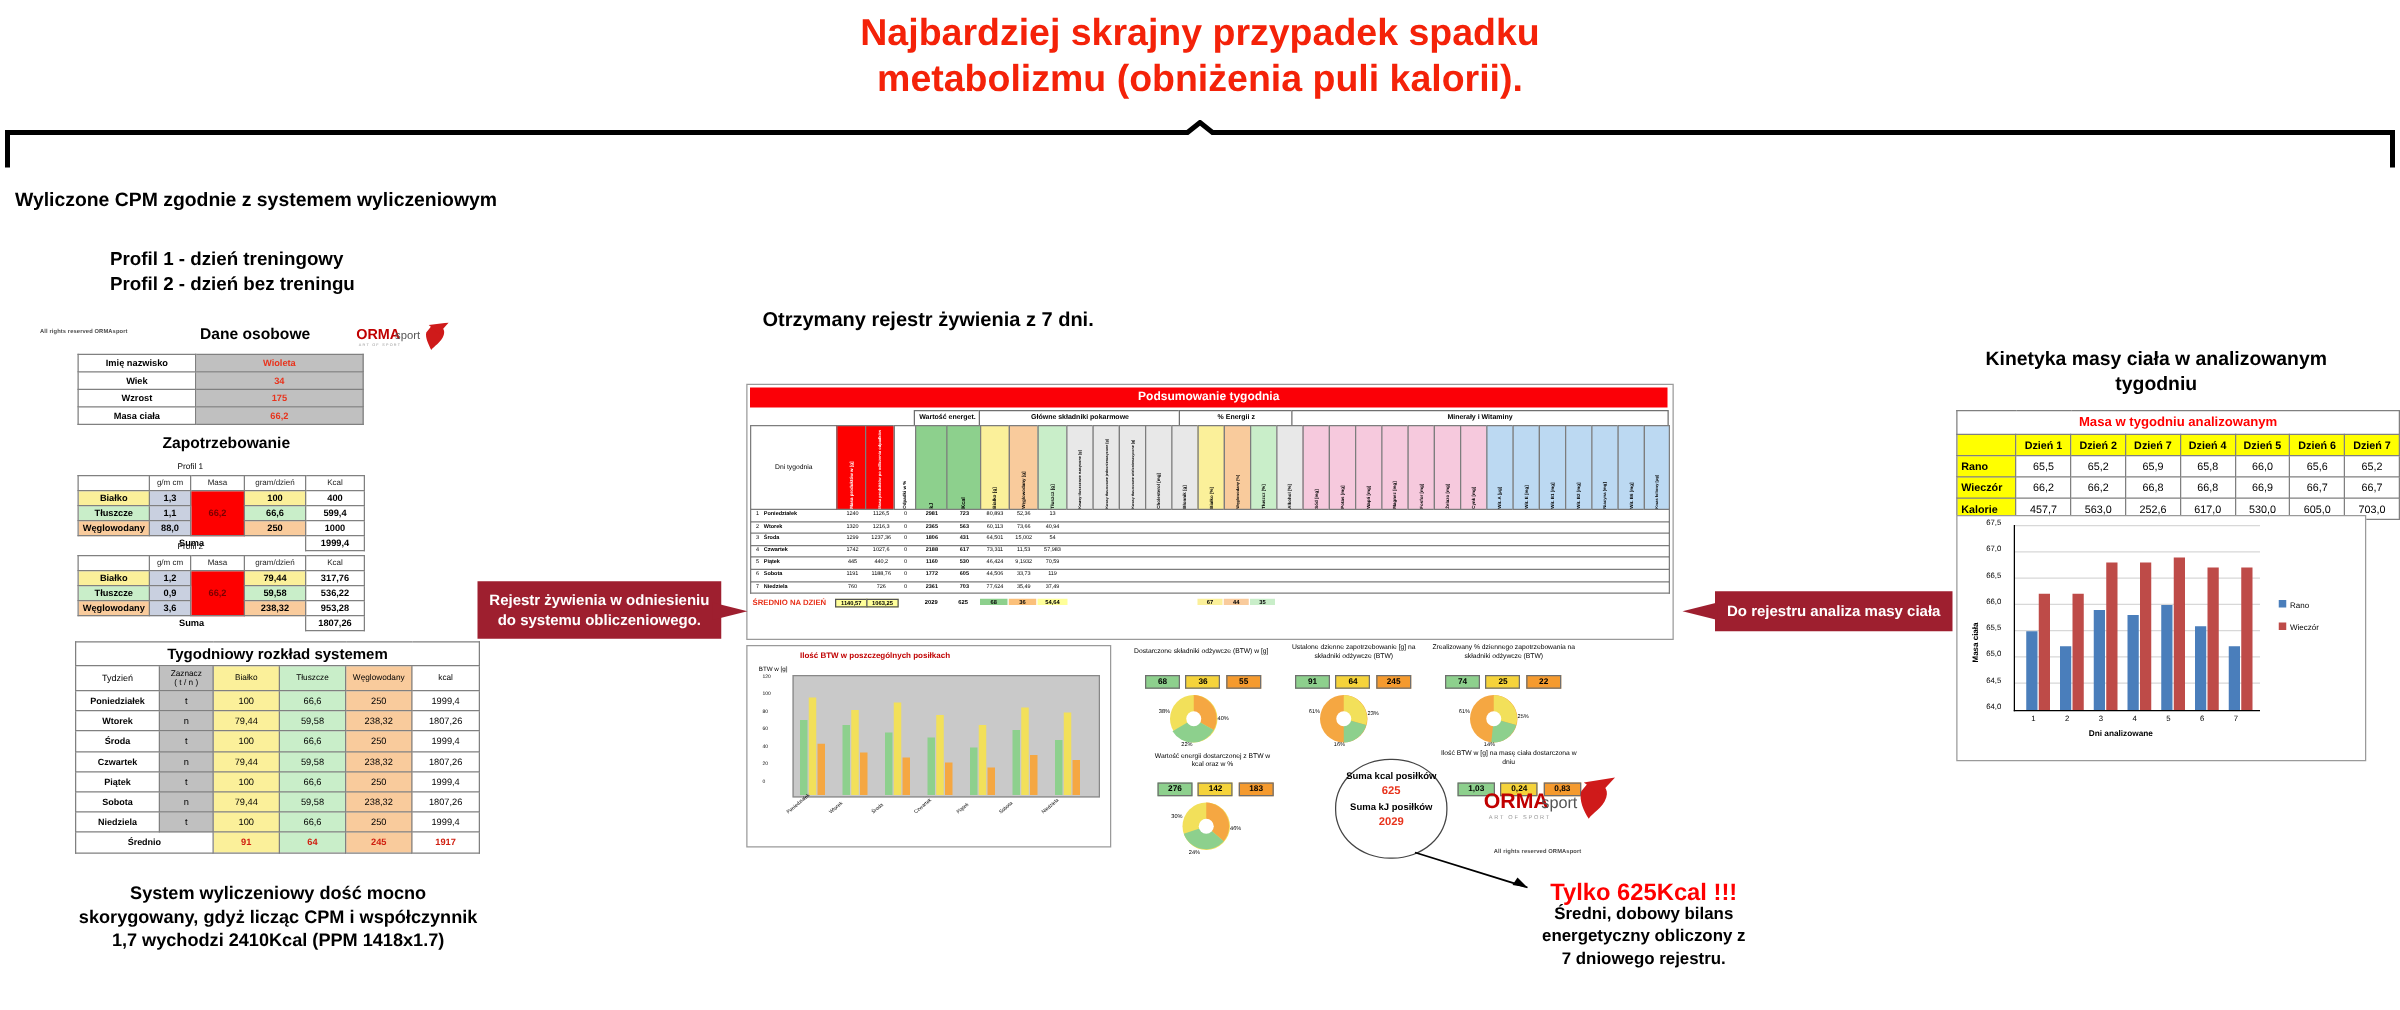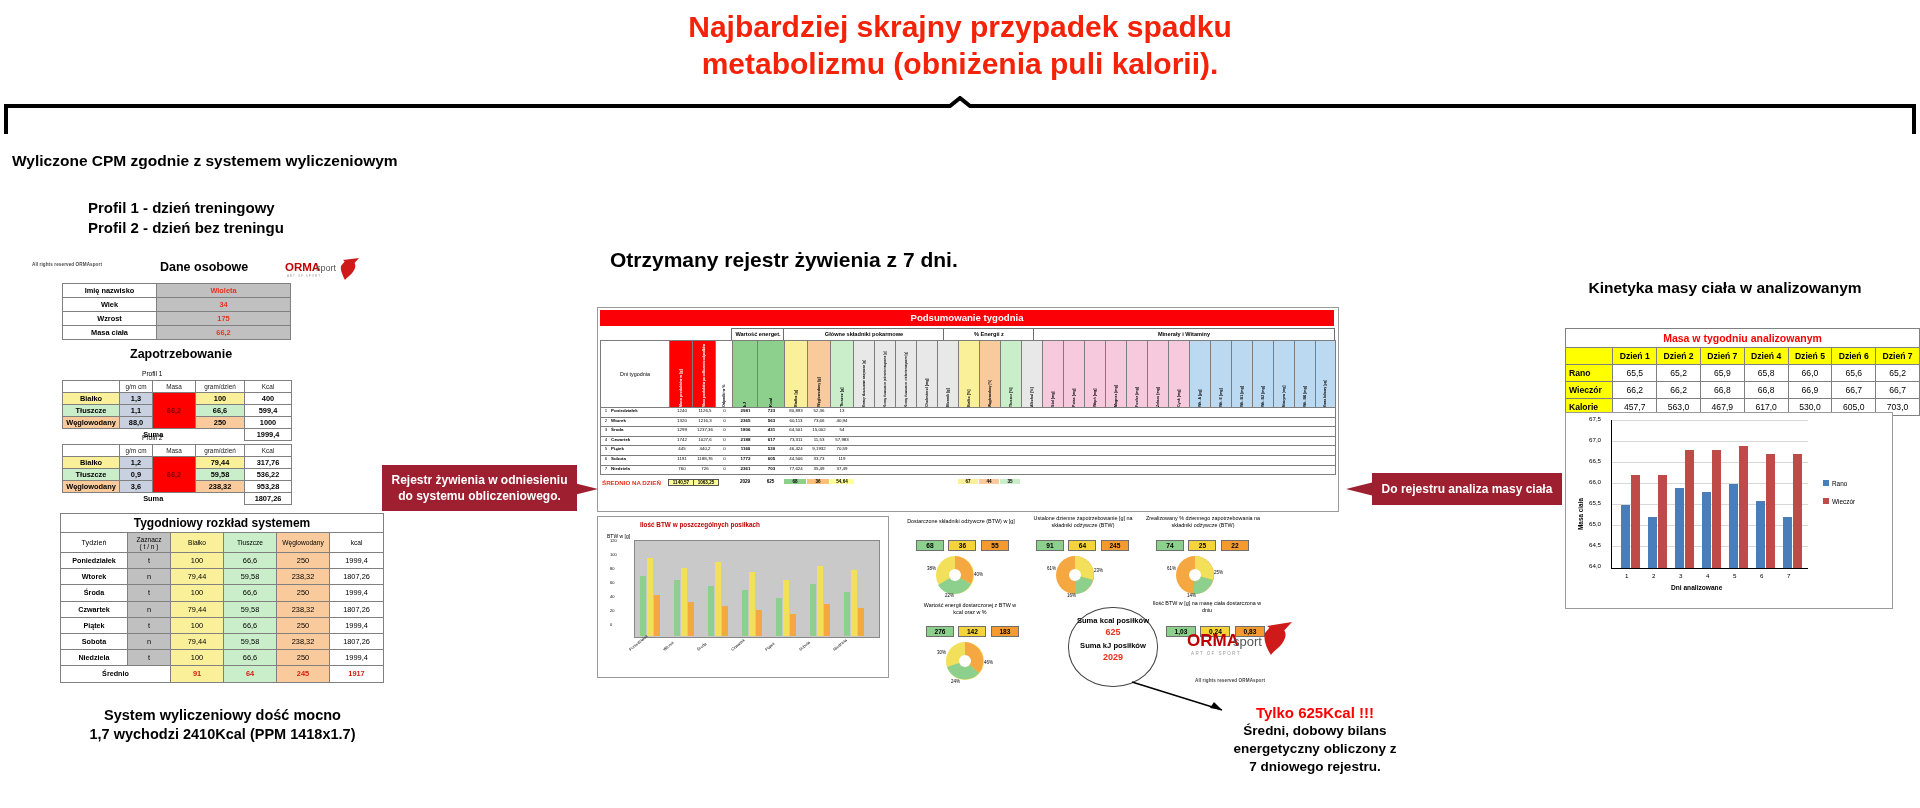--- a/index.html
+++ b/index.html
@@ -73,41 +73,41 @@
   #tbl-week .hd.b{background:#fbf09a;} #tbl-week .hd.t{background:#c9eec9;} #tbl-week .hd.w{background:#f9cb9c;}
   #tbl-week td.avg{font-weight:bold;}
   #tbl-week .av-b{background:#fbf09a;color:#d01f10;}
   #tbl-week .av-t{background:#c9eec9;color:#d01f10;}
   #tbl-week .av-w{background:#f9cb9c;color:#d01f10;}
   #tbl-week .av-k{background:#fff;color:#d01f10;}
 
   #bottom-note{left:50px;top:706px;width:345px;text-align:center;font-size:14.5px;font-weight:bold;line-height:19px;color:#000;}
 
   
-  #mid-title{left:610px;top:248px;font-size:21px;font-weight:bold;}
+  #mid-title{left:610px;top:248px;font-size:16px;font-weight:bold;}
 
   #sheet{left:597px;top:307px;width:740px;height:203px;border:1px solid #9a9a9a;background:#fff;}
   #sheet-red{left:600px;top:310px;width:734px;height:16px;background:#fb0007;color:#fff;font-size:9.6px;font-weight:bold;text-align:center;line-height:16px;}
 
   .grp{position:absolute;font-size:5.6px;font-weight:bold;text-align:center;border:1px solid #6f6f6f;height:11px;line-height:11px;}
 
   
   #btw-box{left:597px;top:516px;width:290px;height:160px;border:1px solid #9a9a9a;background:#fff;}
   #btw-title{left:640px;top:521px;font-size:6.4px;font-weight:bold;color:#c00000;}
   .mini-cap{position:absolute;font-size:5.4px;text-align:center;line-height:7px;color:#000;}
 
   .pill{display:inline-block;border:1px solid #6f6f6f;font-size:6.6px;font-weight:bold;text-align:center;padding:1px 0;}
 
   #suma-box{left:1068px;top:607px;width:88px;height:78px;border:1.5px solid #444;border-radius:44px/39px;background:#fff;text-align:center;}
   #suma-box .l{font-size:7.6px;font-weight:bold;margin-top:8px;}
   #suma-box .v{font-size:9px;font-weight:bold;color:#e8331c;margin-top:2px;}
 
   #orma-mid{left:1175px;top:620px;width:120px;height:60px;text-align:center;}
 
-  #tylko{left:1190px;top:704px;width:250px;text-align:center;font-size:15px;font-weight:bold;color:#ff0000;}
+  #tylko{left:1190px;top:704px;width:250px;text-align:center;font-size:19px;font-weight:bold;color:#ff0000;}
   #srednidobowy{left:1150px;top:722px;width:330px;text-align:center;font-size:13.5px;font-weight:bold;color:#000;line-height:18px;}
 
   
   .callout{position:absolute;background:#9e1f2f;color:#fff;font-size:12px;font-weight:bold;text-align:center;line-height:16px;display:flex;align-items:center;justify-content:center;}
 
   
   #right-title{left:1560px;top:278px;width:330px;text-align:center;font-size:15.5px;font-weight:bold;line-height:20px;}
 
   #tbl-mass{left:1565px;top:328px;border-collapse:collapse;font-size:8.6px;}
   #tbl-mass td{border:1px solid #808080;height:16px;text-align:center;padding:0 2px;}
@@ -334,20 +334,21 @@
       <td class="avg av-b">91</td>
       <td class="avg av-t">64</td>
       <td class="avg av-w">245</td>
       <td class="avg av-k">1917</td>
     </tr>
   </tbody>
 </table>
 
 <div class="abs" id="bottom-note">
   <div>System wyliczeniowy dość mocno</div>
+  <div>skorygowany, gdyż licząc CPM i współczynnik</div>
   <div>1,7 wychodzi 2410Kcal (PPM 1418x1.7)</div>
 </div>
 
 <div class="abs" id="mid-title">Otrzymany rejestr żywienia  z 7 dni.</div>
 
 <div class="abs" id="sheet"></div>
 <div class="abs" id="sheet-red">Podsumowanie tygodnia</div>
 
 <div class="abs" style="left:600px;top:326px;width:734px;height:0;"></div>
 <div class="grp" style="left:731px;top:328px;width:52px;background:#fff;">Wartość energet.</div>
@@ -724,20 +725,21 @@
   <div>Do rejestru analiza masy ciała</div>
 </div>
 <div class="abs" style="left:1344px;top:482px;width:30px;height:14px;">
   <svg width="30" height="14" viewBox="0 0 30 14">
       <polygon points="30,0 2,7 30,14" fill="#9e1f2f"></polygon>
     </svg>
 </div>
 
 <div class="abs" id="right-title">
   <div>Kinetyka masy ciała w analizowanym</div>
+  <div>tygodniu</div>
 </div>
 
 <table class="abs" id="tbl-mass">
   <tbody>
     <tr>
       <td class="cap" colspan="8">Masa w tygodniu analizowanym</td>
     </tr>
     <tr>
       <td class="rl" style="background:#ffff00;"></td>
       <td class="hd">Dzień 1</td>
@@ -765,21 +767,21 @@
       <td class="v">66,8</td>
       <td class="v">66,8</td>
       <td class="v">66,9</td>
       <td class="v">66,7</td>
       <td class="v">66,7</td>
     </tr>
     <tr>
       <td class="rl">Kalorie</td>
       <td class="v">457,7</td>
       <td class="v">563,0</td>
-      <td class="v">467,9</td>
+      <td class="v">252,6</td>
       <td class="v">617,0</td>
       <td class="v">530,0</td>
       <td class="v">605,0</td>
       <td class="v">703,0</td>
     </tr>
   </tbody>
 </table>
 
 <div class="abs" id="chart-box"></div>
 <div class="abs" id="chart-inner">

